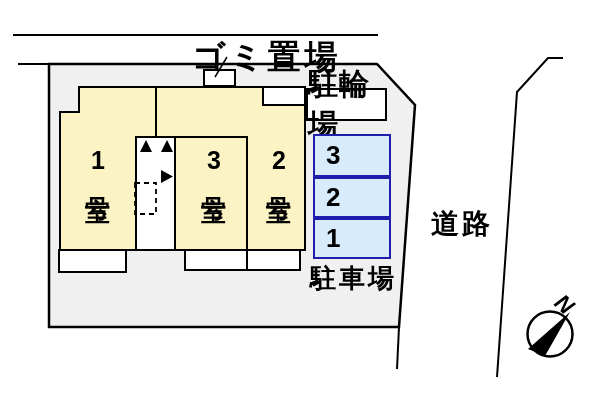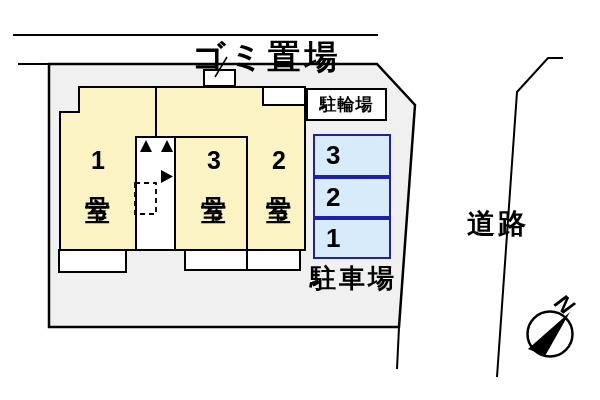--- a/index.html
+++ b/index.html
@@ -7,32 +7,32 @@
     width:600px;height:400px;position:relative;background:#ffffff;overflow:hidden;
     font-family:"Liberation Sans","DejaVu Sans",sans-serif;color:#000;
   }
   #stage{position:absolute;left:0;top:0;width:600px;height:400px;}
   svg{position:absolute;left:0;top:0;}
   .lbl{position:absolute;white-space:nowrap;font-weight:600;color:#000;}
   .lbl-gomi{left:192px;top:35px;font-size:33px;letter-spacing:4px;}
   .box-churinjo{
     position:absolute;left:306px;top:88px;width:81px;height:33px;box-sizing:border-box;
     background:#ffffff;border:2px solid #000;display:flex;align-items:center;justify-content:center;
-    font-size:17px;font-weight:600;letter-spacing:1px;
+    font-size:30px;font-weight:600;letter-spacing:1px;
   }
   .pbox{
     position:absolute;left:313px;width:78px;box-sizing:border-box;
     background:#d7ebfa;border:2px solid #1f1fae;display:flex;align-items:center;
     font-size:26px;font-weight:600;padding-left:11px;
   }
   .pbox-3{top:134px;height:43px;}
   .pbox-2{top:177px;height:41px;}
   .pbox-1{top:218px;height:41px;}
   .lbl-chusha{left:310px;top:261px;font-size:26px;letter-spacing:3px;text-align:center;}
-  .lbl-road{left:431px;top:205px;font-size:28px;letter-spacing:3px;margin-left:36px;}
+  .lbl-road{left:431px;top:205px;font-size:28px;letter-spacing:3px;}
   .room-lbl{
     position:absolute;top:146px;width:28px;font-size:25px;font-weight:600;line-height:1.1;
     writing-mode:vertical-rl;text-orientation:upright;letter-spacing:2px;
   }
   .room-1{left:83px;}
   .room-3{left:199px;}
   .room-2{left:264px;}
   .lbl-north{
     left:556px;top:291px;font-size:23px;font-weight:bold;font-style:italic;
     transform:rotate(42deg);

